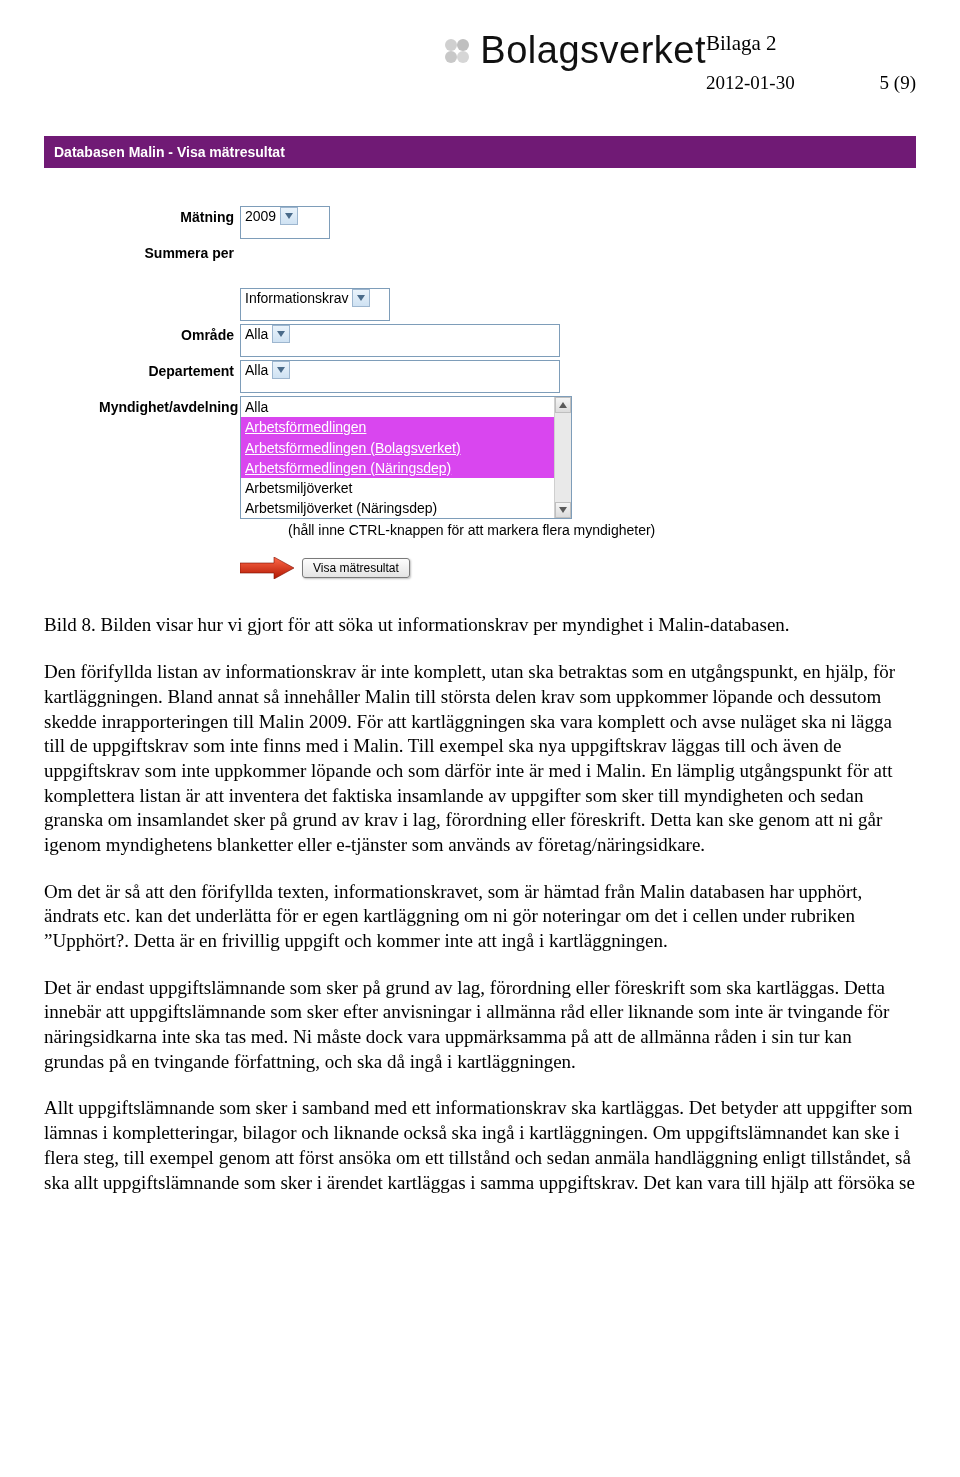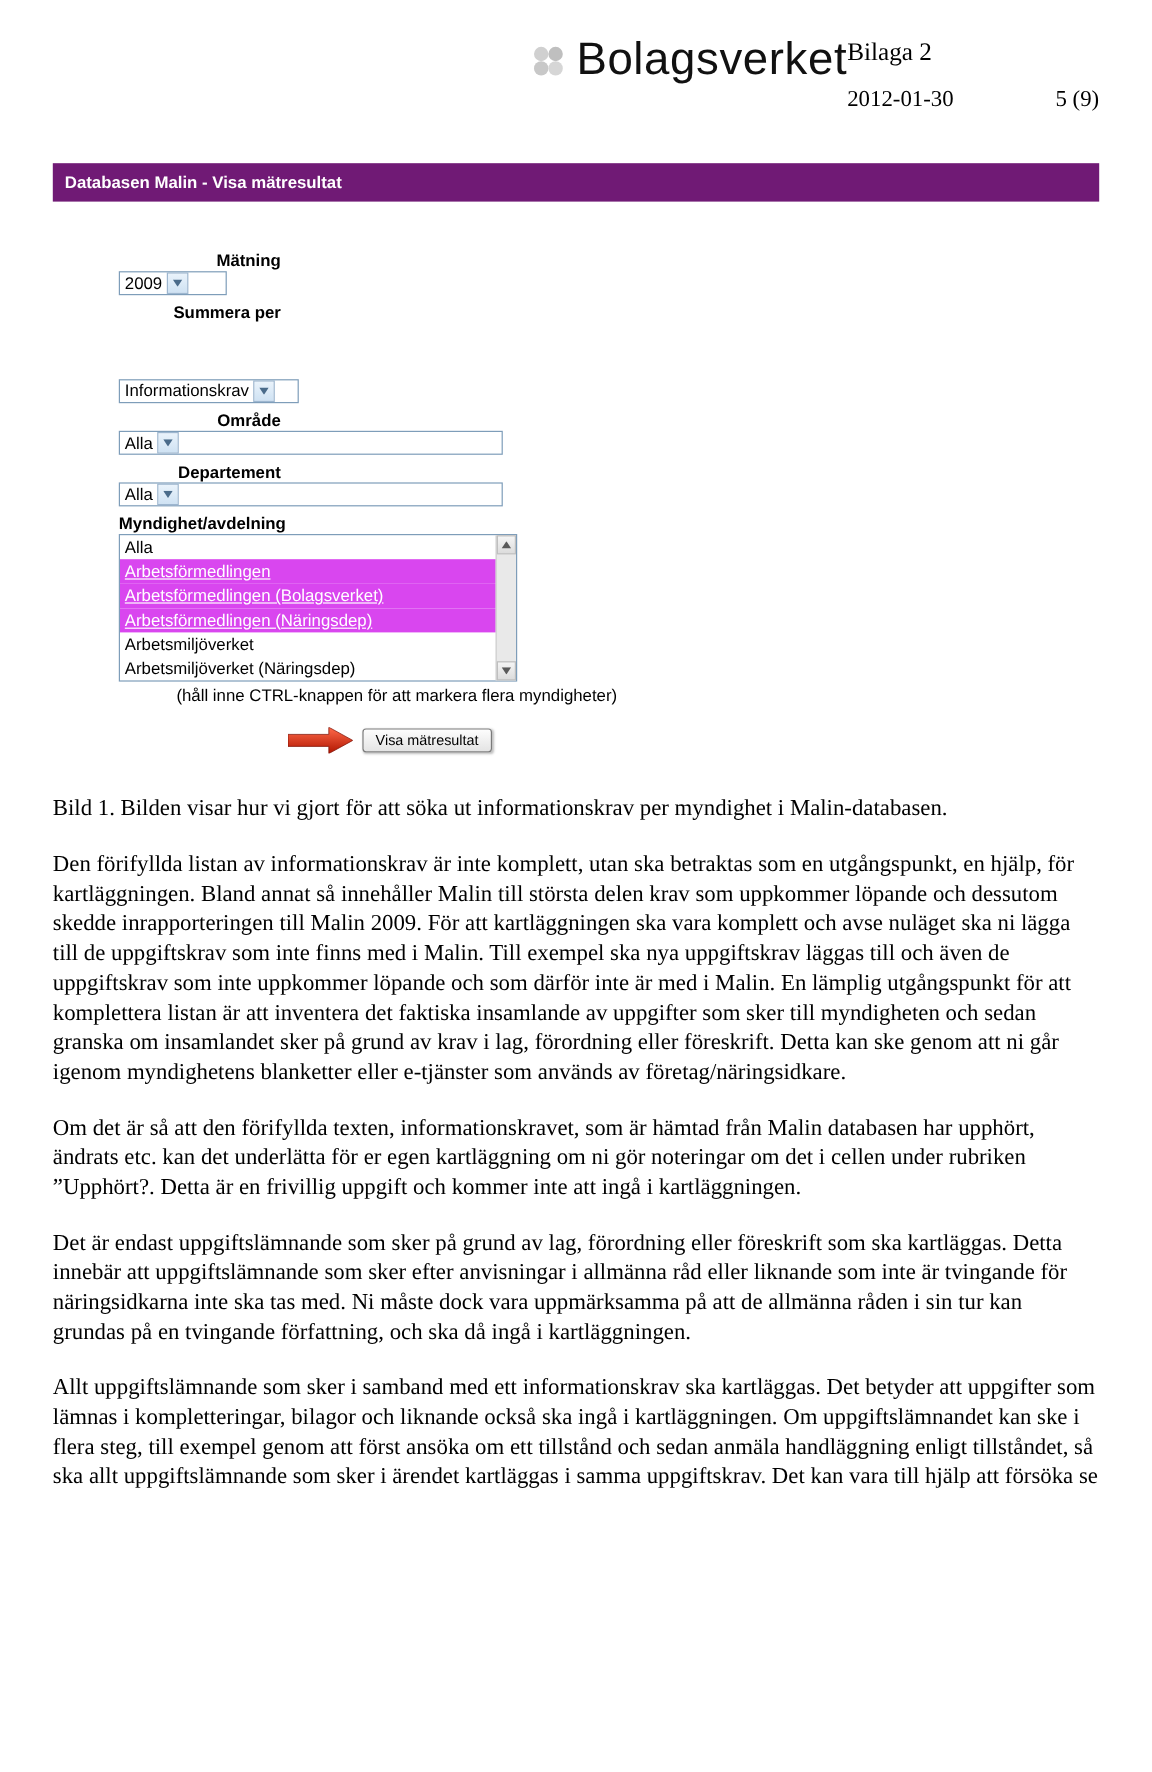--- a/index.html
+++ b/index.html
@@ -10,23 +10,23 @@
   .brand{display:flex;align-items:center;gap:6px;}
   .brand-logo svg{display:block;}
   .brand-name{font-family:"Segoe UI",Arial,sans-serif;font-size:38px;font-weight:400;letter-spacing:0.5px;color:#111;}
   .hdr-right{font-family:"Times New Roman",serif;font-size:21px;padding-top:4px;width:210px;}
   .bilaga{font-size:21px;}
   .date-row{display:flex;justify-content:space-between;font-size:19px;margin-top:14px;}
   
   .shot-wrap{margin-top:40px;}
   .blue-bar{background:#701a75;color:#fff;font-family:Arial,Helvetica,sans-serif;font-size:14px;font-weight:bold;padding:7px 10px;}
   .form-area{font-family:Arial,Helvetica,sans-serif;font-size:14px;color:#000;padding:38px 0 0 55px;}
-  .frow{display:flex;align-items:flex-start;margin-bottom:3px;flex-direction:column;}
+  .frow{display:flex;align-items:flex-start;margin-bottom:3px;}
   .flabel{width:135px;text-align:right;padding-right:6px;padding-top:2px;font-size:14px;font-weight:bold;}
-  .dropdown{display:inline-flex;align-items:flex-end;height:20px;border:1px solid #7e9db9;background:#fff;font-size:14px;padding:0 2px 0 4px;box-sizing:border-box;}
+  .dropdown{display:inline-flex;align-items:flex-start;height:33px;border:1px solid #7e9db9;background:#fff;font-size:14px;padding:0 2px 0 4px;box-sizing:border-box;}
   .dropdown .dd-text{white-space:nowrap;}
   .dd-btn{width:16px;height:16px;margin-left:4px;border:1px solid #9db6cf;background:linear-gradient(#eaf3fb,#cfe2f3);display:flex;align-items:center;justify-content:center;}
   .dd-btn svg{display:block;}
   .listbox{border:1px solid #7e9db9;background:#fff;width:330px;font-size:14px;position:relative;}
   .listbox .opt{padding:1px 4px;white-space:nowrap;}
   .listbox .sel{background:#d946ef;color:#fff;text-decoration:underline;}
   .lb-scroll{position:absolute;right:0;top:0;bottom:0;width:16px;background:#e9e9e9;border-left:1px solid #cfcfcf;}
   .lb-scroll .arr{height:16px;background:linear-gradient(#f5f5f5,#dcdcdc);border:1px solid #bfbfbf;box-sizing:border-box;display:flex;align-items:center;justify-content:center;}
   .lb-scroll .arr.bot{position:absolute;bottom:0;left:0;right:0;}
   .hint{font-size:14px;color:#000;margin-top:2px;margin-left:48px;}
@@ -155,20 +155,20 @@
             <polygon points="0,6 34,6 34,0 54,11 34,22 34,16 0,16" fill="url(#ra)" stroke="#7a0d00" stroke-width="0.6"></polygon>
           </svg>
         </span>
         <button class="win-btn">Visa mätresultat</button>
       </div>
 
     </div>
   </div>
 
   <div class="body-text">
-    <p>Bild 1. Bilden visar hur vi gjort för att söka ut informationskrav per myndighet i Malin-databasen.</p>
+    <p>Bild 8. Bilden visar hur vi gjort för att söka ut informationskrav per myndighet i Malin-databasen.</p>
     <p>Den förifyllda listan av informationskrav är inte komplett, utan ska betraktas som en utgångspunkt, en hjälp, för kartläggningen. Bland annat så innehåller Malin till största delen krav som uppkommer löpande och dessutom skedde inrapporteringen till Malin 2009. För att kartläggningen ska vara komplett och avse nuläget ska ni lägga till de uppgiftskrav som inte finns med i Malin. Till exempel ska nya uppgiftskrav läggas till och även de uppgiftskrav som inte uppkommer löpande och som därför inte är med i Malin. En lämplig utgångspunkt för att komplettera listan är att inventera det faktiska insamlande av uppgifter som sker till myndigheten och sedan granska om insamlandet sker på grund av krav i lag, förordning eller föreskrift. Detta kan ske genom att ni går igenom myndighetens blanketter eller e-tjänster som används av företag/näringsidkare.</p>
     <p>Om det är så att den förifyllda texten, informationskravet, som är hämtad från Malin databasen har upphört, ändrats etc. kan det underlätta för er egen kartläggning om ni gör noteringar om det i cellen under rubriken ”Upphört?. Detta är en frivillig uppgift och kommer inte att ingå i kartläggningen.</p>
     <p>Det är endast uppgiftslämnande som sker på grund av lag, förordning eller föreskrift som ska kartläggas. Detta innebär att uppgiftslämnande som sker efter anvisningar i allmänna råd eller liknande som inte är tvingande för näringsidkarna inte ska tas med. Ni måste dock vara uppmärksamma på att de allmänna råden i sin tur kan grundas på en tvingande författning, och ska då ingå i kartläggningen.</p>
     <p>Allt uppgiftslämnande som sker i samband med ett informationskrav ska kartläggas. Det betyder att uppgifter som lämnas i kompletteringar, bilagor och liknande också ska ingå i kartläggningen. Om uppgiftslämnandet kan ske i flera steg, till exempel genom att först ansöka om ett tillstånd och sedan anmäla handläggning enligt tillståndet, så ska allt uppgiftslämnande som sker i ärendet kartläggas i samma uppgiftskrav. Det kan vara till hjälp att försöka se</p>
   </div>
 
 </div>
 
 </body></html>

